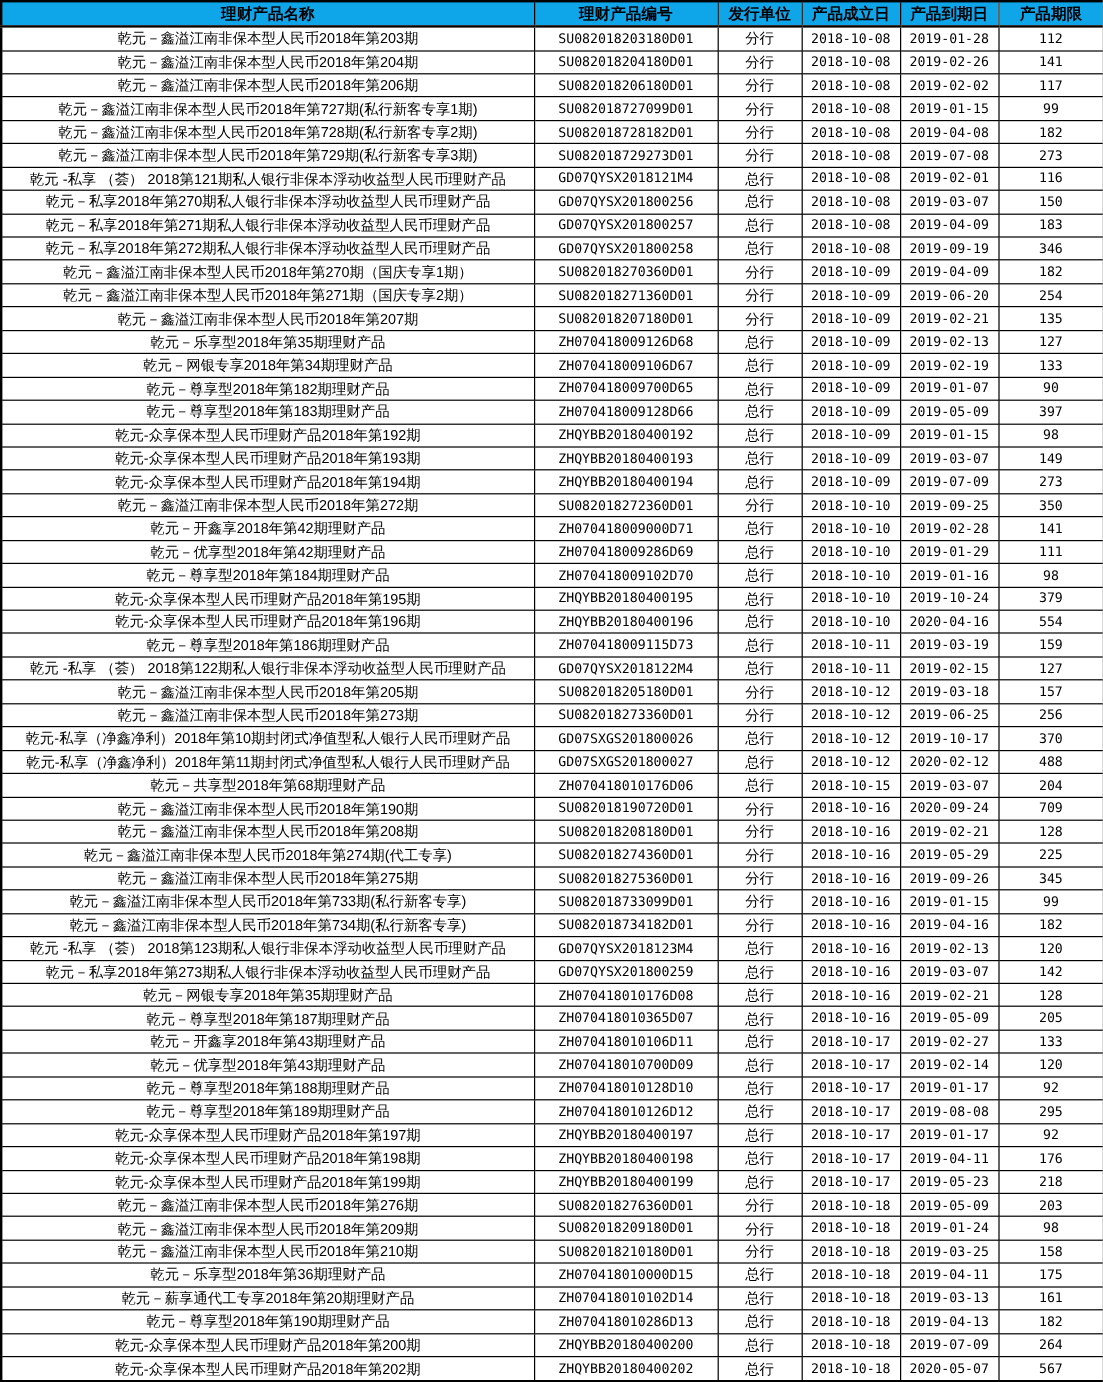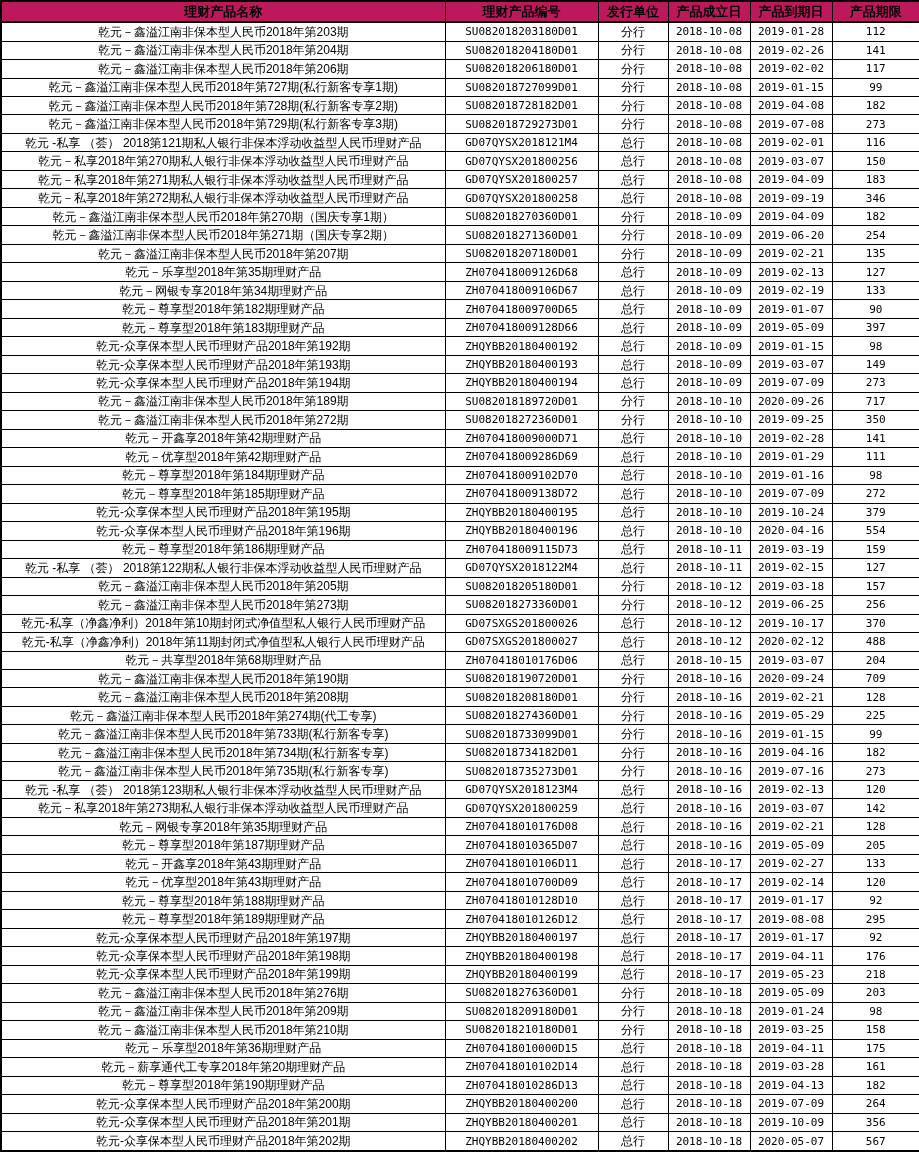--- a/index.html
+++ b/index.html
@@ -29,21 +29,21 @@
   th, td {
     border: 1px solid #000000;
     padding: 0 2px;
     text-align: center;
     vertical-align: middle;
     white-space: nowrap;
     overflow: hidden;
     line-height: 1;
   }
   thead th {
-    background: #be185d;
+    background: #0ea5e9;
     font-weight: bold;
     font-size: 13px;
     height: 19px;
     border-bottom: 2px solid #000000;
   }
   tbody td {
     height: 16px;
     font-size: 12px;
     color: #000000;
     background: #ffffff;
@@ -239,28 +239,20 @@
       </tr>
       <tr>
         <td class="col-name">乾元-众享保本型人民币理财产品2018年第194期</td>
         <td class="col-code">ZHQYBB20180400194</td>
         <td class="col-issuer">总行</td>
         <td class="col-start">2018-10-09</td>
         <td class="col-end">2019-07-09</td>
         <td class="col-term">273</td>
       </tr>
       <tr>
-        <td class="col-name">乾元－鑫溢江南非保本型人民币2018年第189期</td>
-        <td class="col-code">SU082018189720D01</td>
-        <td class="col-issuer">分行</td>
-        <td class="col-start">2018-10-10</td>
-        <td class="col-end">2020-09-26</td>
-        <td class="col-term">717</td>
-      </tr>
-      <tr>
         <td class="col-name">乾元－鑫溢江南非保本型人民币2018年第272期</td>
         <td class="col-code">SU082018272360D01</td>
         <td class="col-issuer">分行</td>
         <td class="col-start">2018-10-10</td>
         <td class="col-end">2019-09-25</td>
         <td class="col-term">350</td>
       </tr>
       <tr>
         <td class="col-name">乾元－开鑫享2018年第42期理财产品</td>
         <td class="col-code">ZH070418009000D71</td>
@@ -279,28 +271,20 @@
       </tr>
       <tr>
         <td class="col-name">乾元－尊享型2018年第184期理财产品</td>
         <td class="col-code">ZH070418009102D70</td>
         <td class="col-issuer">总行</td>
         <td class="col-start">2018-10-10</td>
         <td class="col-end">2019-01-16</td>
         <td class="col-term">98</td>
       </tr>
       <tr>
-        <td class="col-name">乾元－尊享型2018年第185期理财产品</td>
-        <td class="col-code">ZH070418009138D72</td>
-        <td class="col-issuer">总行</td>
-        <td class="col-start">2018-10-10</td>
-        <td class="col-end">2019-07-09</td>
-        <td class="col-term">272</td>
-      </tr>
-      <tr>
         <td class="col-name">乾元-众享保本型人民币理财产品2018年第195期</td>
         <td class="col-code">ZHQYBB20180400195</td>
         <td class="col-issuer">总行</td>
         <td class="col-start">2018-10-10</td>
         <td class="col-end">2019-10-24</td>
         <td class="col-term">379</td>
       </tr>
       <tr>
         <td class="col-name">乾元-众享保本型人民币理财产品2018年第196期</td>
         <td class="col-code">ZHQYBB20180400196</td>
@@ -383,44 +367,44 @@
       </tr>
       <tr>
         <td class="col-name">乾元－鑫溢江南非保本型人民币2018年第274期(代工专享)</td>
         <td class="col-code">SU082018274360D01</td>
         <td class="col-issuer">分行</td>
         <td class="col-start">2018-10-16</td>
         <td class="col-end">2019-05-29</td>
         <td class="col-term">225</td>
       </tr>
       <tr>
+        <td class="col-name">乾元－鑫溢江南非保本型人民币2018年第275期</td>
+        <td class="col-code">SU082018275360D01</td>
+        <td class="col-issuer">分行</td>
+        <td class="col-start">2018-10-16</td>
+        <td class="col-end">2019-09-26</td>
+        <td class="col-term">345</td>
+      </tr>
+      <tr>
         <td class="col-name">乾元－鑫溢江南非保本型人民币2018年第733期(私行新客专享)</td>
         <td class="col-code">SU082018733099D01</td>
         <td class="col-issuer">分行</td>
         <td class="col-start">2018-10-16</td>
         <td class="col-end">2019-01-15</td>
         <td class="col-term">99</td>
       </tr>
       <tr>
         <td class="col-name">乾元－鑫溢江南非保本型人民币2018年第734期(私行新客专享)</td>
         <td class="col-code">SU082018734182D01</td>
         <td class="col-issuer">分行</td>
         <td class="col-start">2018-10-16</td>
         <td class="col-end">2019-04-16</td>
         <td class="col-term">182</td>
       </tr>
       <tr>
-        <td class="col-name">乾元－鑫溢江南非保本型人民币2018年第735期(私行新客专享)</td>
-        <td class="col-code">SU082018735273D01</td>
-        <td class="col-issuer">分行</td>
-        <td class="col-start">2018-10-16</td>
-        <td class="col-end">2019-07-16</td>
-        <td class="col-term">273</td>
-      </tr>
-      <tr>
         <td class="col-name">乾元 -私享 （荟） 2018第123期私人银行非保本浮动收益型人民币理财产品</td>
         <td class="col-code">GD07QYSX2018123M4</td>
         <td class="col-issuer">总行</td>
         <td class="col-start">2018-10-16</td>
         <td class="col-end">2019-02-13</td>
         <td class="col-term">120</td>
       </tr>
       <tr>
         <td class="col-name">乾元－私享2018年第273期私人银行非保本浮动收益型人民币理财产品</td>
         <td class="col-code">GD07QYSX201800259</td>
@@ -531,46 +515,38 @@
         <td class="col-issuer">总行</td>
         <td class="col-start">2018-10-18</td>
         <td class="col-end">2019-04-11</td>
         <td class="col-term">175</td>
       </tr>
       <tr>
         <td class="col-name">乾元－薪享通代工专享2018年第20期理财产品</td>
         <td class="col-code">ZH070418010102D14</td>
         <td class="col-issuer">总行</td>
         <td class="col-start">2018-10-18</td>
-        <td class="col-end">2019-03-28</td>
+        <td class="col-end">2019-03-13</td>
         <td class="col-term">161</td>
       </tr>
       <tr>
         <td class="col-name">乾元－尊享型2018年第190期理财产品</td>
         <td class="col-code">ZH070418010286D13</td>
         <td class="col-issuer">总行</td>
         <td class="col-start">2018-10-18</td>
         <td class="col-end">2019-04-13</td>
         <td class="col-term">182</td>
       </tr>
       <tr>
         <td class="col-name">乾元-众享保本型人民币理财产品2018年第200期</td>
         <td class="col-code">ZHQYBB20180400200</td>
         <td class="col-issuer">总行</td>
         <td class="col-start">2018-10-18</td>
         <td class="col-end">2019-07-09</td>
         <td class="col-term">264</td>
-      </tr>
-      <tr>
-        <td class="col-name">乾元-众享保本型人民币理财产品2018年第201期</td>
-        <td class="col-code">ZHQYBB20180400201</td>
-        <td class="col-issuer">总行</td>
-        <td class="col-start">2018-10-18</td>
-        <td class="col-end">2019-10-09</td>
-        <td class="col-term">356</td>
       </tr>
       <tr>
         <td class="col-name">乾元-众享保本型人民币理财产品2018年第202期</td>
         <td class="col-code">ZHQYBB20180400202</td>
         <td class="col-issuer">总行</td>
         <td class="col-start">2018-10-18</td>
         <td class="col-end">2020-05-07</td>
         <td class="col-term">567</td>
       </tr>
     </tbody>

